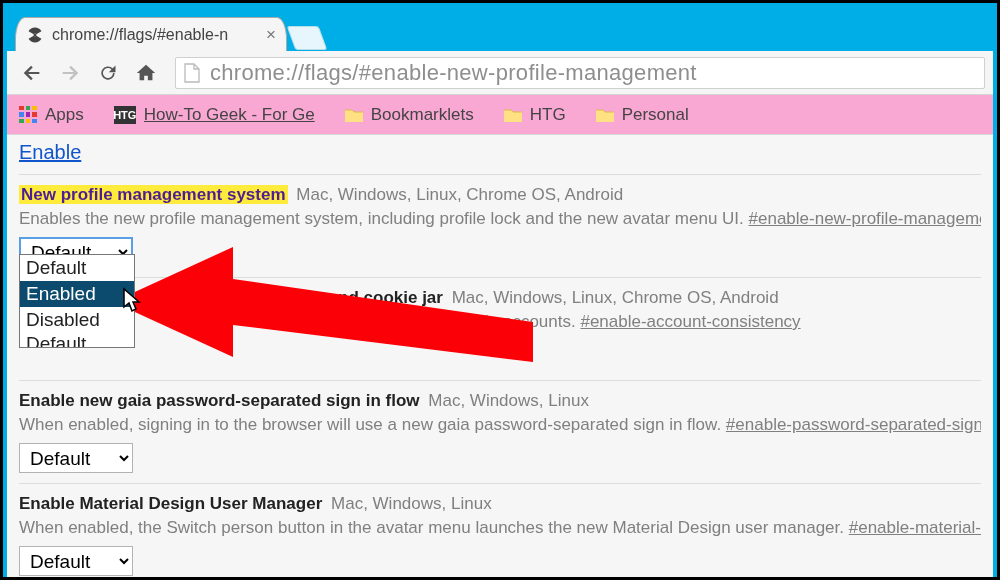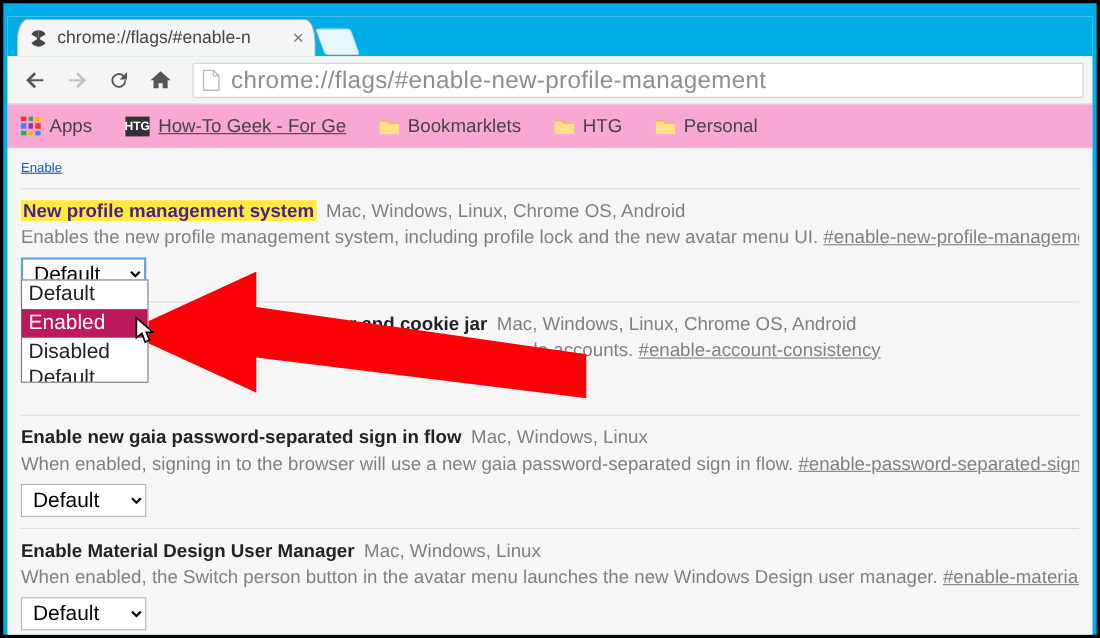--- a/index.html
+++ b/index.html
@@ -68,40 +68,40 @@
   .folder-icon svg { display:block; }
 
   
   .content {
     position: absolute; left: 0; right: 0; top: 120px; bottom: 0;
     background: #f6f6f6;
     padding: 6px 12px;
     overflow: hidden;
     font-size: 17px;
   }
-  .enable-link { color: #1155cc; text-decoration: underline; font-size: 12px; }
+  .enable-link { color: #1155cc; text-decoration: underline; font-size: 20px; }
   .flag-block { border-top: 1px solid #dcdcdc; padding: 10px 0 10px 0; }
   .flag-title { font-weight: bold; color: #222; }
   .hl { background: #ffeb3b; color: #4c1d95; padding: 0 2px; }
   .platforms { color: #808080; margin-left: 4px; text-align: right; }
   .flag-desc { color: #808080; margin-top: 4px; font-size: 17px; white-space: nowrap; overflow: hidden; }
   .hashlink { color: #808080; text-decoration: underline; }
   .sel {
     margin-top: 8px; height: 30px; width: 114px; font-size: 19px;
     border: 1px solid #b3b3b3; background: #fff; padding: 0 6px;
   }
   .focused-sel { border: 2px solid #5a9ee4; }
 
   
   .dropdown {
     position: absolute; width: 116px; background: #fff; border: 1px solid #777;
     font-size: 19px; z-index: 10;
   }
   .dropdown .opt { padding: 2px 6px; color: #222; }
-  .dropdown .opt.sel-opt { background: #be185d; color: #fff; }
+  .dropdown .opt.sel-opt { background: #0c4a6e; color: #fff; }
   .dropdown .trunc { height: 14px; overflow: hidden; border-top: none; color:#222; padding: 0 6px; }
 
   
   .arrow { position: absolute; z-index: 9; pointer-events: none; }
 
   
   .cursor { position: absolute; z-index: 12; }
 </style>
 </head>
 <body>
@@ -243,21 +243,21 @@
       </select>
     </div>
 
     
     <div class="flag-block">
       <div>
         <span class="flag-title">Enable Material Design User Manager</span>
         <span class="platforms">Mac, Windows, Linux</span>
       </div>
       <div class="flag-desc">
-        <span>When enabled, the Switch person button in the avatar menu launches the new Windows Design user manager. </span><a class="hashlink">#enable-material-design</a>
+        <span>When enabled, the Switch person button in the avatar menu launches the new Material Design user manager. </span><a class="hashlink">#enable-material-design</a>
       </div>
       <select class="sel">
         <option>Default</option>
       </select>
     </div>
 
     
     <div class="dropdown" style="left:12px; top:119px;">
       <div class="opt">Default</div>
       <div class="opt sel-opt">Enabled</div>

